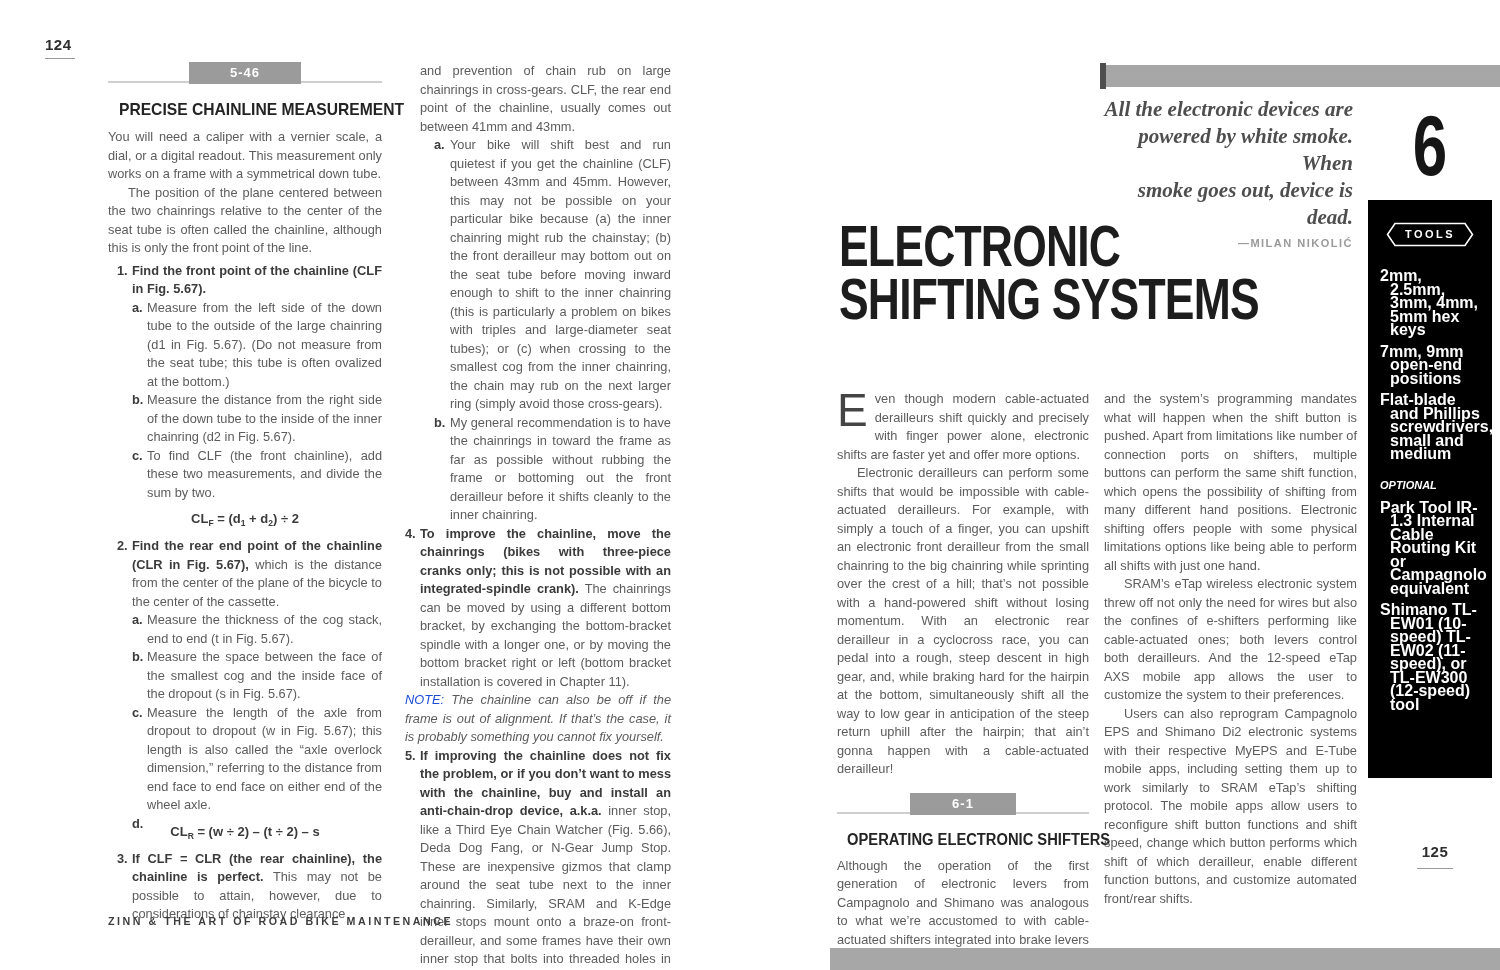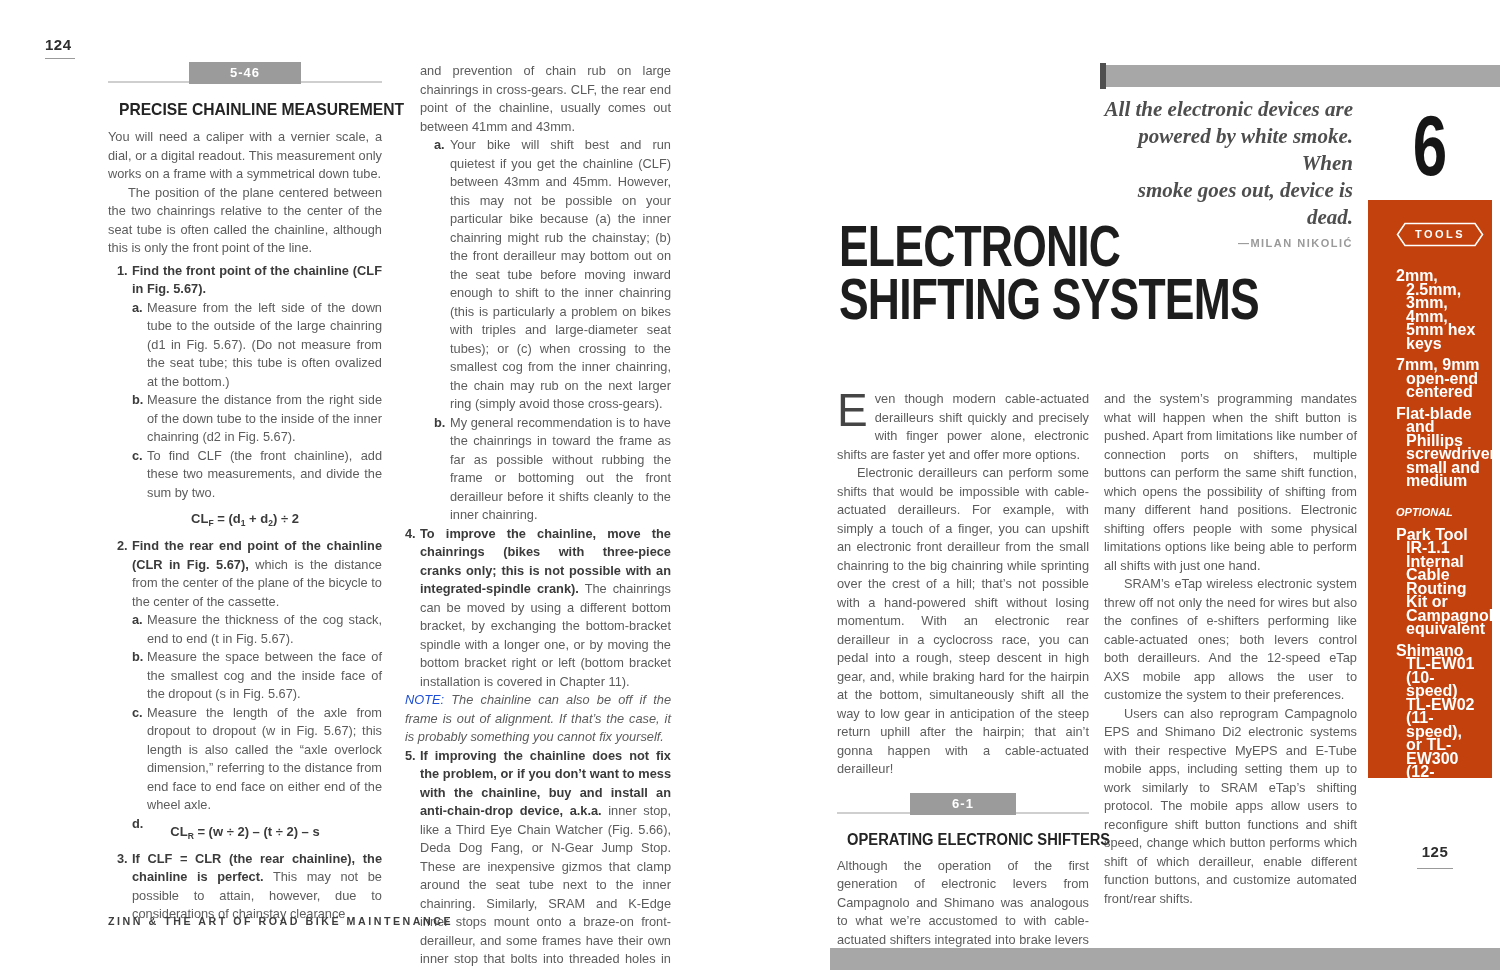--- a/index.html
+++ b/index.html
@@ -54,21 +54,21 @@
   .quoteline { font-family:"Liberation Serif", serif; font-style:italic; font-weight:700;
                font-size:21px; line-height:27px; color:#4e4e4e; }
   .attr { margin-top:6px; font-size:11px; letter-spacing:1.5px; color:#9a9a9a; font-weight:600; }
   .chnum { text-align:center; font-size:86px; line-height:86px; font-weight:700; color:#161616;
            transform:scaleX(0.72); transform-origin:center top; }
   .chtitle-line { font-size:57px; line-height:53px; font-weight:800; color:#1d1d1d;
                   letter-spacing:-1px; transform:scaleX(0.78); transform-origin:left center; white-space:nowrap; }
   .dropcap { float:left; font-size:46px; line-height:36px; font-weight:400; color:#454545; padding:2px 7px 0 0; }
 
   
-  .sidebar { background:#c2410c; padding:22px 12px 0 28px; }
+  .sidebar { background:#000000; padding:22px 12px 0 12px; }
   .badge { position:relative; width:88px; height:25px; margin:0 auto 22px auto; }
   .badge svg { position:absolute; left:0; top:0; }
   .badge-label { position:absolute; left:0; top:0; width:100%; height:100%; text-align:center;
                  line-height:25px; color:#fff; font-weight:700; font-size:11px; letter-spacing:2.5px; }
   .tool { font-size:16px; line-height:13.5px; color:#fff; font-weight:600;
           padding-left:10px; text-indent:-10px; margin-bottom:8px; }
   .opt-label { font-size:11px; font-style:italic; color:#fff; font-weight:600; margin:18px 0 10px 0; }
 
   p.bodytxt { margin-bottom:0; }
 </style>
@@ -192,23 +192,23 @@
 </div>
 
 <div class="abs sidebar" style="left:1368px; top:200px; width:124px; height:578px;">
   <div class="badge">
     <svg width="88" height="25" viewBox="0 0 88 25">
       <polygon points="9,1.5 79,1.5 86.5,12.5 79,23.5 9,23.5 1.5,12.5" fill="none" stroke="#ffffff" stroke-width="1.6"></polygon>
     </svg>
     <div class="badge-label">TOOLS</div>
   </div>
   <div class="tool">2mm, 2.5mm, 3mm, 4mm, 5mm hex keys</div>
-  <div class="tool">7mm, 9mm open-end centered</div>
+  <div class="tool">7mm, 9mm open-end positions</div>
   <div class="tool">Flat-blade and Phillips screwdrivers, small and medium</div>
   <div class="opt-label">OPTIONAL</div>
-  <div class="tool">Park Tool IR-1.1 Internal Cable Routing Kit or Campagnolo equivalent</div>
+  <div class="tool">Park Tool IR-1.3 Internal Cable Routing Kit or Campagnolo equivalent</div>
   <div class="tool">Shimano TL-EW01 (10-speed) TL-EW02 (11-speed), or TL-EW300 (12-speed) tool</div>
 </div>
 
 <div class="abs pagenum" style="left:1405px; top:843px; width:60px; text-align:center;">125</div>
 <div class="abs pagenum-rule" style="left:1417px; top:868px; width:36px;"></div>
 
 <div class="abs grayband" style="left:830px; top:948px; width:670px; height:22px;"></div>
 
 </body></html>

